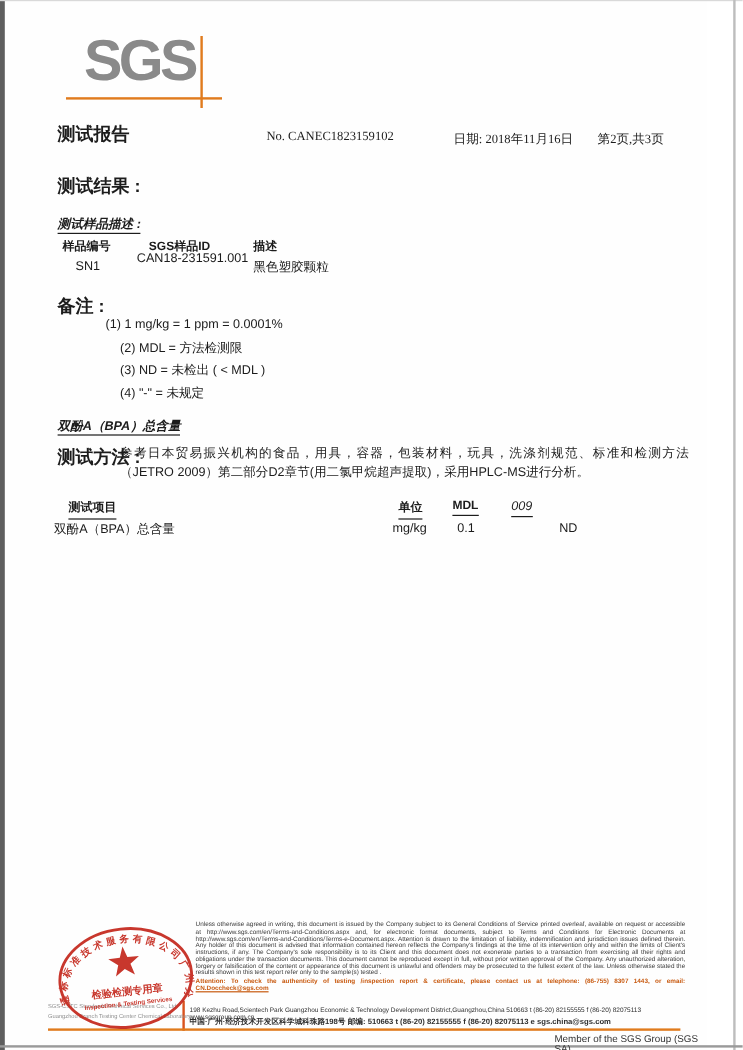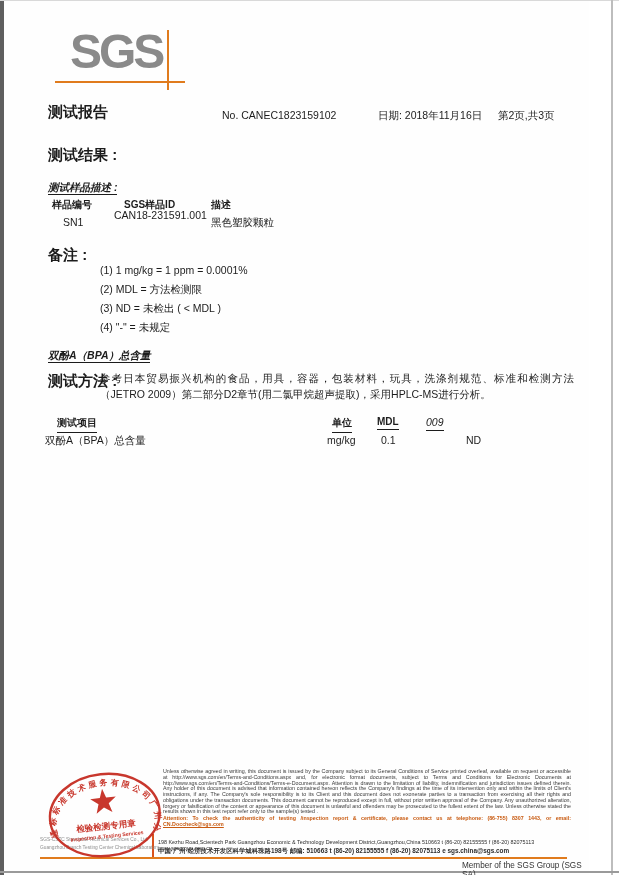--- a/index.html
+++ b/index.html
@@ -10,21 +10,21 @@
   .edge { position:absolute; }
 
   
   .logo-text { position:absolute; left:70px; top:24px; font-size:48px; font-weight:bold;
                color:#8a8a8a; letter-spacing:-3px; font-family:"Liberation Sans", sans-serif; }
   .logo-hline { position:absolute; left:55px; top:81px; width:130px; height:2px; background:#e07b1d; }
   .logo-vline { position:absolute; left:167px; top:30px; width:2px; height:60px; background:#e07b1d; }
 
   
   .doc-title { font-size:15px; font-weight:bold; }
-  .hdr-txt { font-size:10.5px; }
+  .hdr-txt { font-size:10.5px;font-family:Liberation Serif, serif; }
 
   .lbl { font-size:15px; font-weight:bold; }
   .sec-title { font-size:10.5px; font-weight:bold; border-bottom:1px solid #1c1c1c; padding-bottom:1px;font-style:italic; }
   .cell { font-size:10.5px; }
   .cell-b { font-size:10px; font-weight:bold; }
   .u { border-bottom:1px solid #1c1c1c; padding-bottom:2px; }
   .it { font-style:italic; }
   .note-line { font-size:10.5px; }
   .method-text { position:absolute; left:100px; top:370px; width:474px; font-size:10.5px;
                  line-height:16px; white-space:normal; text-align:justify; }
@@ -68,21 +68,21 @@
 
   <div class="abs" style="left:48px;top:177px;"><span class="sec-title">测试样品描述 :</span></div>
   <div class="abs cell-b" style="left:52px;top:198px;">样品编号</div>
   <div class="abs cell-b" style="left:124px;top:198px;">SGS样品ID</div>
   <div class="abs cell-b" style="left:211px;top:198px;">描述</div>
   <div class="abs cell" style="left:63px;top:216px;">SN1</div>
   <div class="abs cell" style="left:114px;top:209px;">CAN18-231591.001</div>
   <div class="abs cell" style="left:211px;top:216px;">黑色塑胶颗粒</div>
 
   <div class="abs lbl" style="left:48px;top:246px;">备注 :</div>
-  <div class="abs note-line" style="left:100px;top:264px;">(1) 1 mg/kg = 1 ppm = 0.0001%</div>
+  <div class="abs note-line" style="left:88px;top:264px;">(1) 1 mg/kg = 1 ppm = 0.0001%</div>
   <div class="abs note-line" style="left:100px;top:283px;">(2) MDL = 方法检测限</div>
   <div class="abs note-line" style="left:100px;top:302px;">(3) ND = 未检出 ( &lt; MDL )</div>
   <div class="abs note-line" style="left:100px;top:321px;">(4) "-" = 未规定</div>
 
   <div class="abs" style="left:48px;top:345px;"><span class="sec-title">双酚A（BPA）总含量</span></div>
   <div class="abs lbl" style="left:48px;top:372px;">测试方法 :</div>
   <div class="method-text">参考日本贸易振兴机构的食品，用具，容器，包装材料，玩具，洗涤剂规范、标准和检测方法（JETRO 2009）第二部分D2章节(用二氯甲烷超声提取)，采用HPLC-MS进行分析。</div>
 
   <div class="abs cell-b u" style="left:57px;top:416px;">测试项目</div>
   <div class="abs cell-b u" style="left:332px;top:416px;">单位</div>

